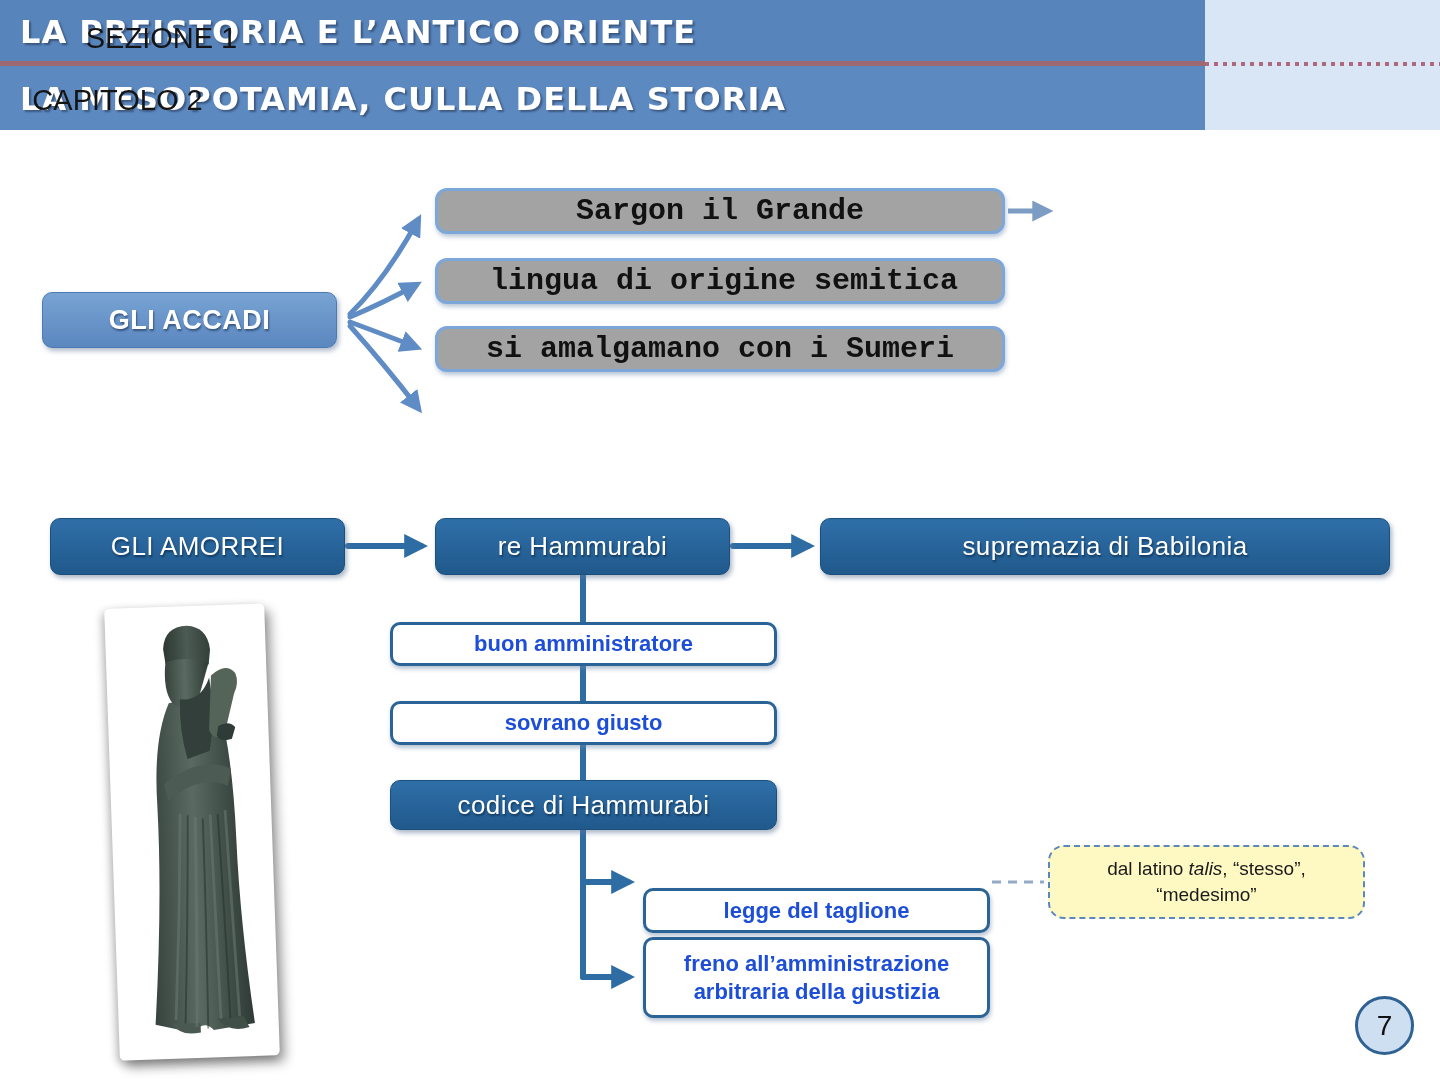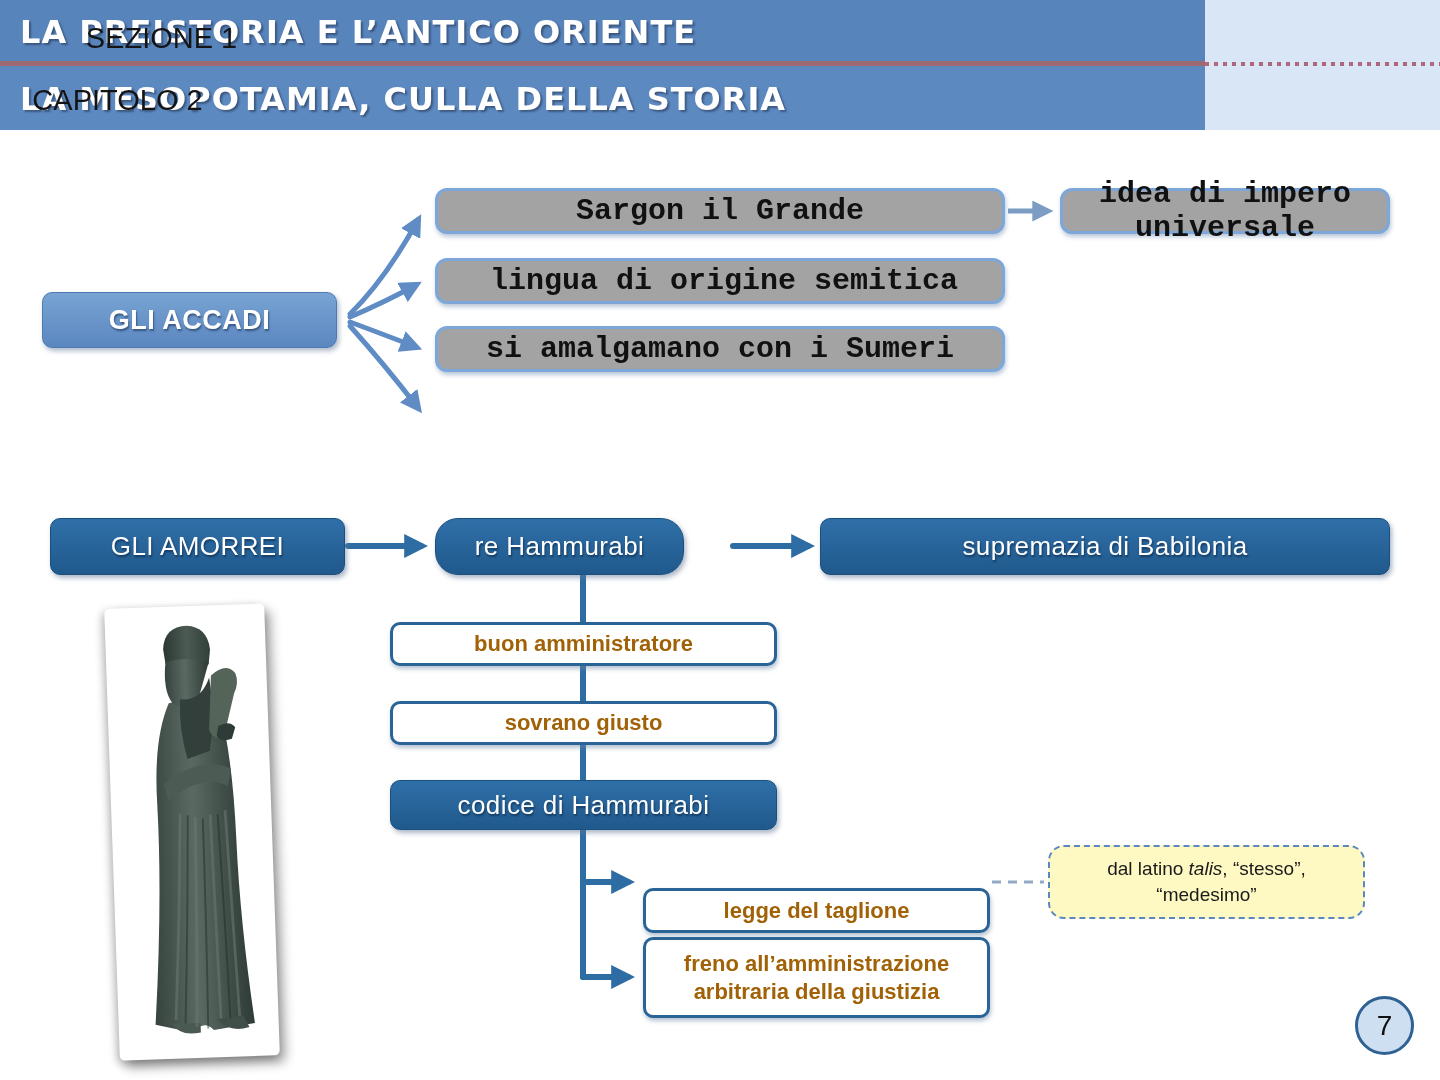--- a/index.html
+++ b/index.html
@@ -54,21 +54,21 @@
   }
   .dbox {
     background:linear-gradient(#2f6fa8,#20598c);
     border:1px solid #1b4f7d; border-radius:10px;
     color:#fff; font-weight:normal; font-size:26px; letter-spacing:.4px;
     text-shadow:1px 2px 2px rgba(5,25,50,.55);
     box-shadow:2px 3px 5px rgba(100,120,150,.55);
   }
   .wbox2 {
     background:#fff; border:3px solid #2a6496; border-radius:10px;
-    color:#a16207; font-weight:bold; font-size:22px;
+    color:#1d4ed8; font-weight:bold; font-size:22px;
     box-shadow:1px 3px 4px rgba(110,135,170,.5);
     line-height:1.25;
   }
   .note-box {
     position:absolute; display:flex; flex-direction:column; align-items:center; justify-content:center;
     border:2px dashed #5b87c0; border-radius:16px; background:#fef9c3;
     font-size:19px; color:#1a1a1a; line-height:1.35; z-index:2; text-align:center;
   }
   
   .statue-card {
@@ -130,24 +130,23 @@
       <path d="M583,977 L628,977" marker-end="url(#ahD)"></path>
     </g>
 
     <path d="M992,882 L1044,882" stroke="#93aac6" stroke-width="3" stroke-dasharray="9 7" fill="none"></path>
   </svg>
 
   <div class="nbox blue-root" style="left:42px; top:292px; width:295px; height:56px;">GLI ACCADI</div>
   <div class="nbox wbox1" style="left:435px; top:188px; width:570px; height:46px;">Sargon il Grande</div>
   <div class="nbox wbox1" style="left:435px; top:258px; width:570px; height:46px;padding-left:8px;">lingua di origine semitica</div>
   <div class="nbox wbox1" style="left:435px; top:326px; width:570px; height:46px;">si amalgamano con i Sumeri</div>
-  <div class="nbox wbox1" style="left:1060px; top:188px; width:330px; height:46px;">idea di impero universale</div>
 
   <div class="nbox dbox" style="left:50px; top:518px; width:295px; height:57px;">GLI AMORREI</div>
-  <div class="nbox dbox" style="left:435px; top:518px; width:249px; height:57px;border-radius:23px;">re Hammurabi</div>
+  <div class="nbox dbox" style="left:435px; top:518px; width:295px; height:57px;">re Hammurabi</div>
   <div class="nbox dbox" style="left:820px; top:518px; width:570px; height:57px;">supremazia di Babilonia</div>
 
   <div class="nbox wbox2" style="left:390px; top:622px; width:387px; height:44px;">buon amministratore</div>
   <div class="nbox wbox2" style="left:390px; top:701px; width:387px; height:44px;">sovrano giusto</div>
   <div class="nbox dbox" style="left:390px; top:780px; width:387px; height:50px;">codice di Hammurabi</div>
 
   <div class="nbox wbox2" style="left:643px; top:860px; width:347px; height:45px;margin-top:28px;">legge del taglione</div>
   <div class="nbox wbox2" style="left:643px; top:937px; width:347px; height:81px; padding:0 30px;">freno all’amministrazione arbitraria della giustizia</div>
 
   <div class="note-box" style="left:1048px; top:845px; width:317px; height:74px;">

